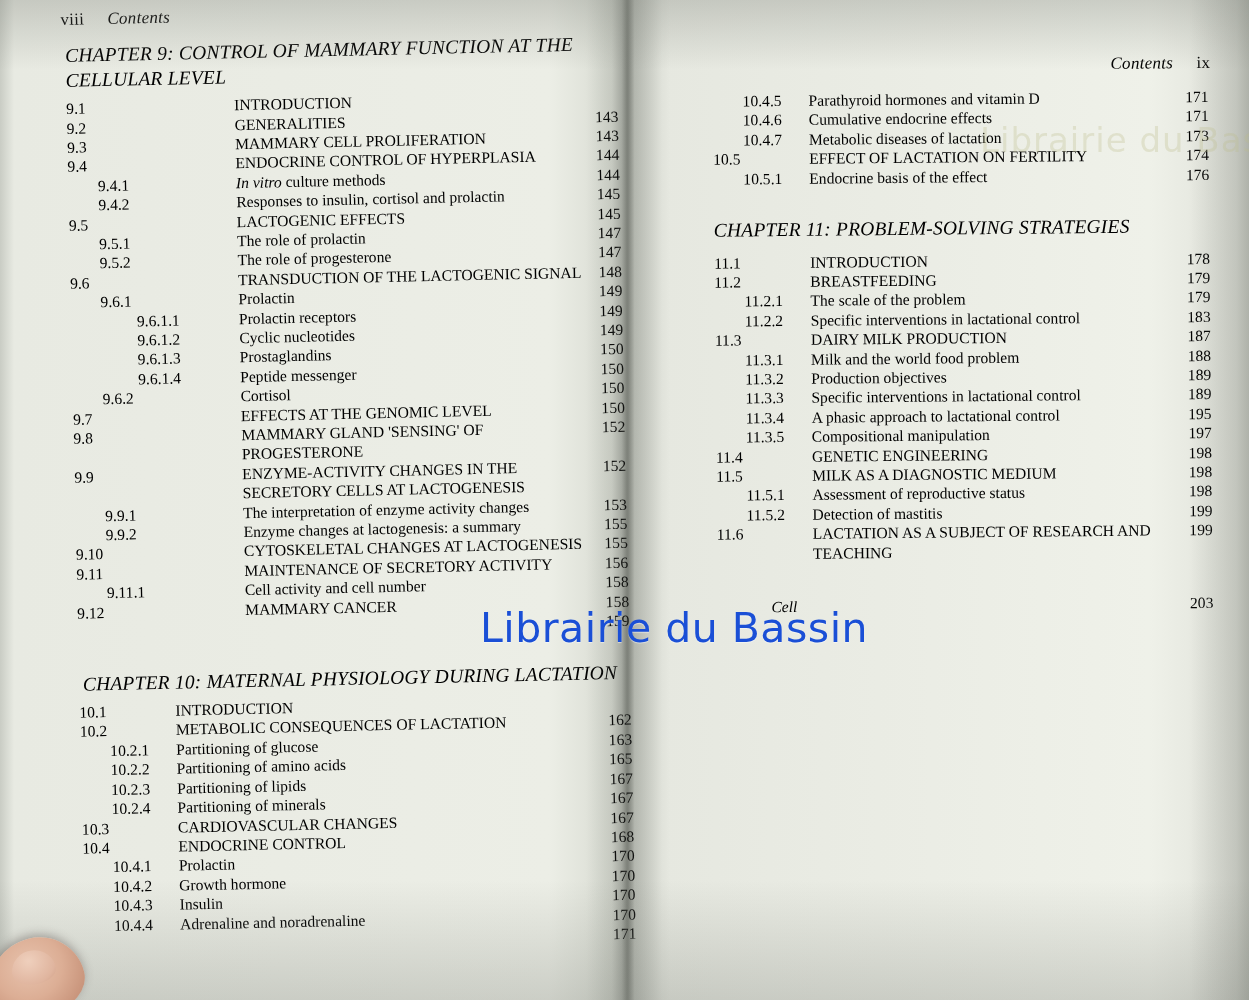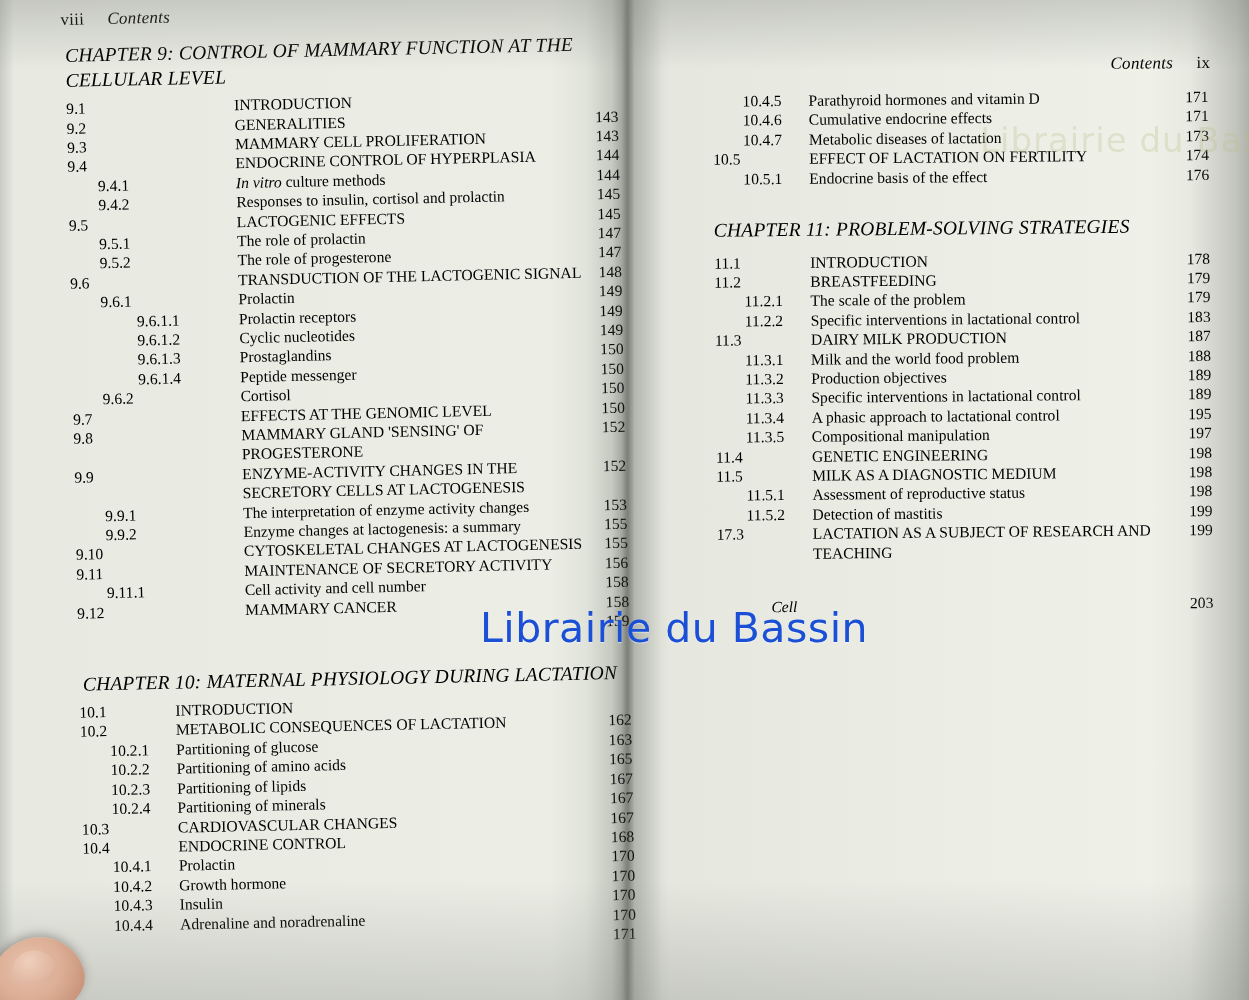--- a/index.html
+++ b/index.html
@@ -517,21 +517,21 @@
               <td class="num" style="padding-left: 30px; width: 66px;">11.5.1</td>
               <td class="txt" style="white-space: normal;">Assessment of reproductive status</td>
               <td class="page">198</td>
             </tr>
             <tr class="lvl2">
               <td class="num" style="padding-left: 30px; width: 66px;">11.5.2</td>
               <td class="txt" style="white-space: normal;">Detection of mastitis</td>
               <td class="page">199</td>
             </tr>
             <tr class="lvl1">
-              <td class="num">17.3</td>
+              <td class="num">11.6</td>
               <td class="txt" style="white-space: normal;">LACTATION AS A SUBJECT OF RESEARCH AND TEACHING</td>
               <td class="page">199</td>
             </tr>
           </tbody>
       </table>
 
       <div class="index-row">
         <table class="toc">
           <tbody>
             <tr>

